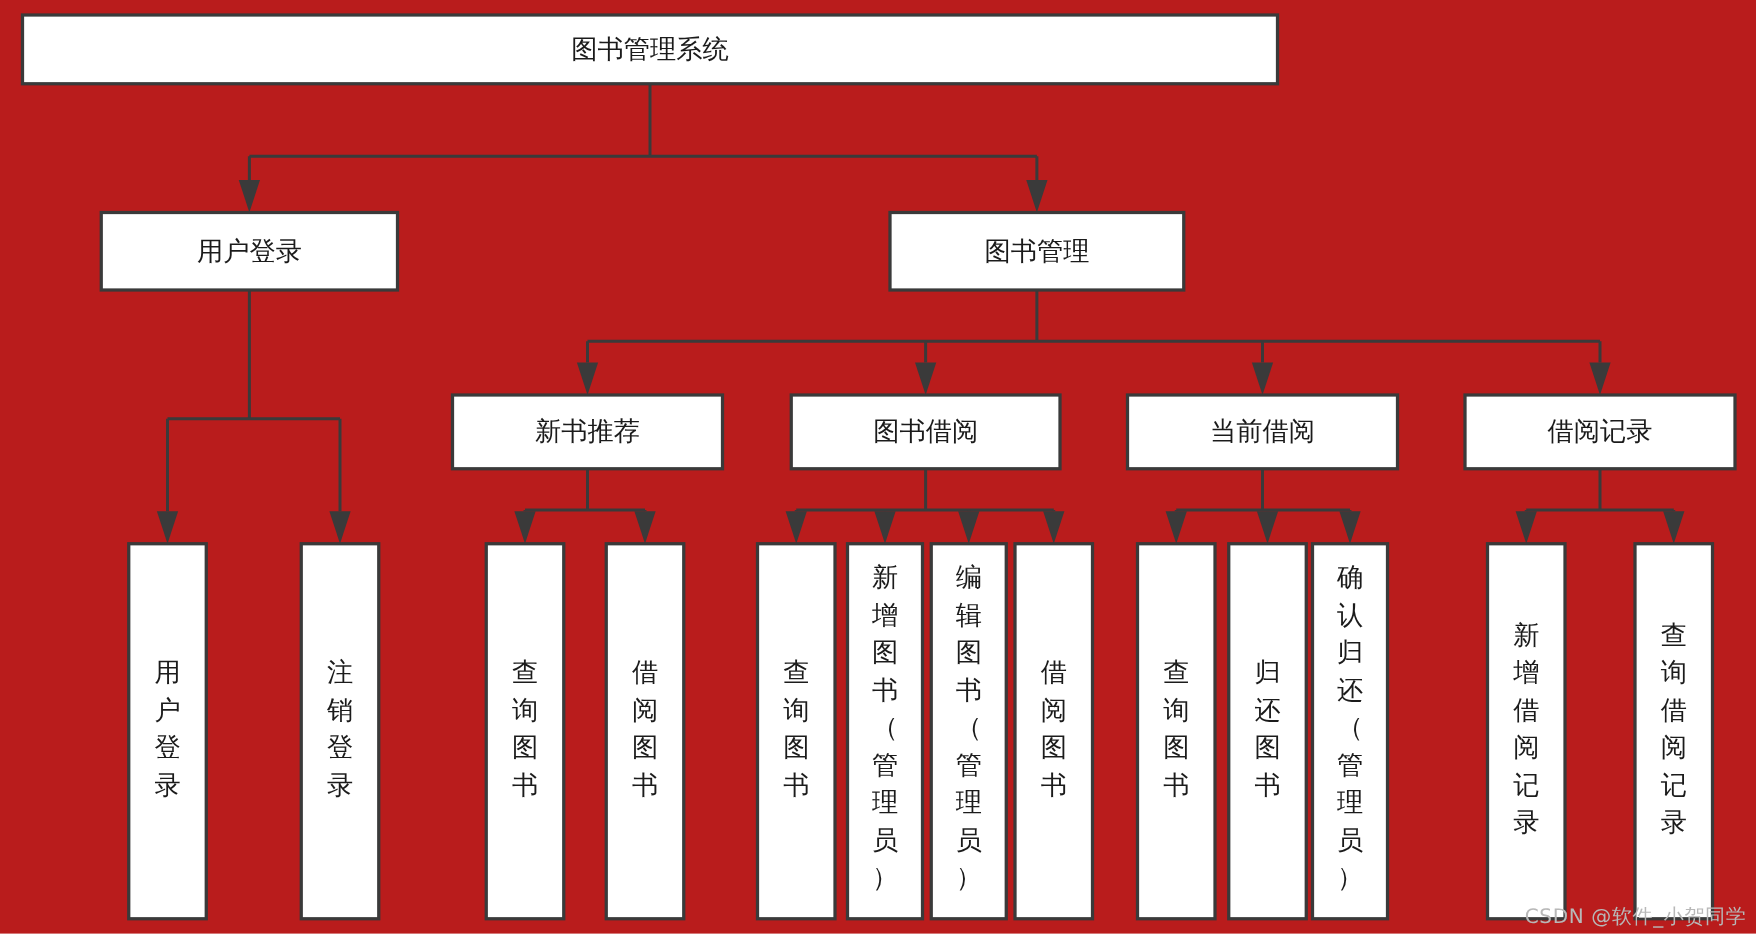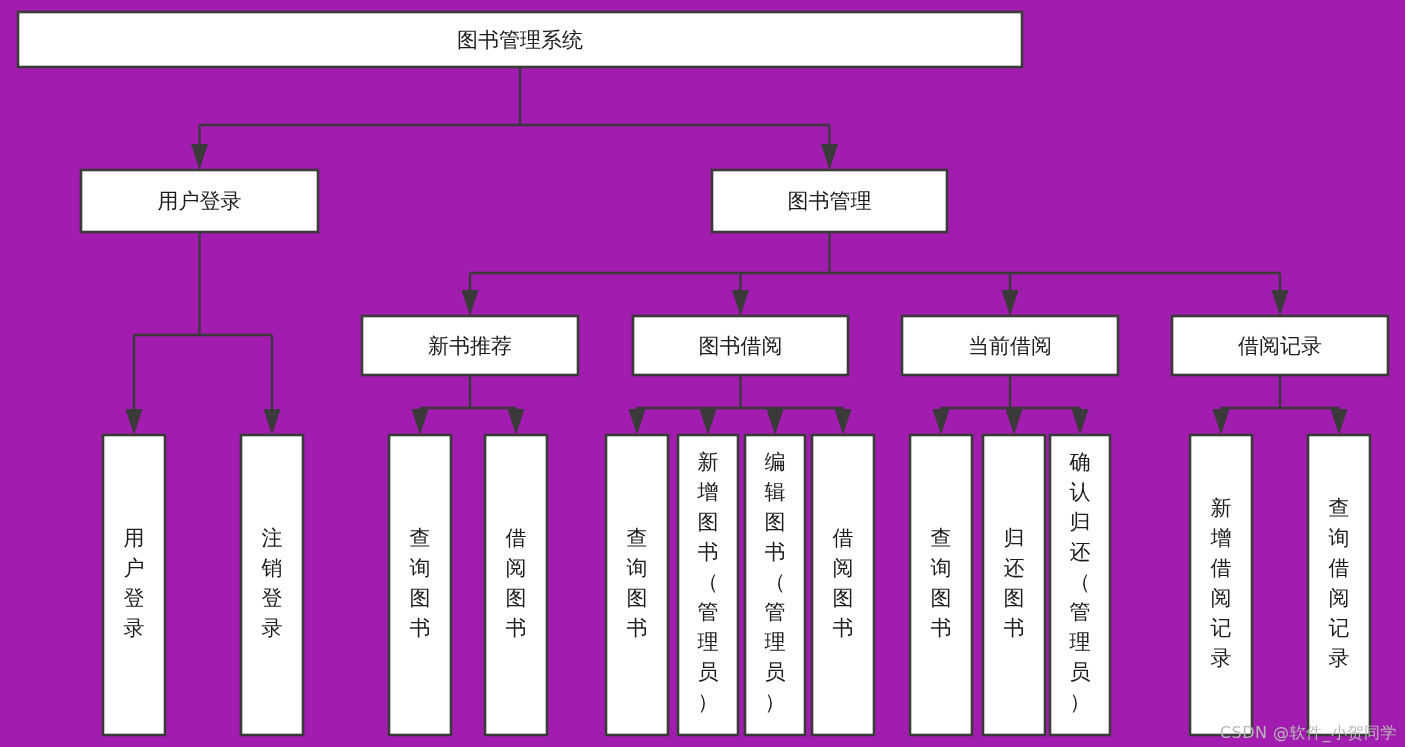--- a/index.html
+++ b/index.html
@@ -8,21 +8,21 @@
     padding: 0;
     background: #ffffff;
   }
   body {
     font-family: "DejaVu Sans", "Liberation Sans", sans-serif;
   }
   #diagram-root {
     position: relative;
     width: 1405px;
     height: 747px;
-    background: #a21caf;
+    background: #b91c1c;
     overflow: hidden;
   }
   svg#tree-svg {
     position: absolute;
     left: 0;
     top: 0;
     width: 1405px;
     height: 747px;
     display: block;
   }

